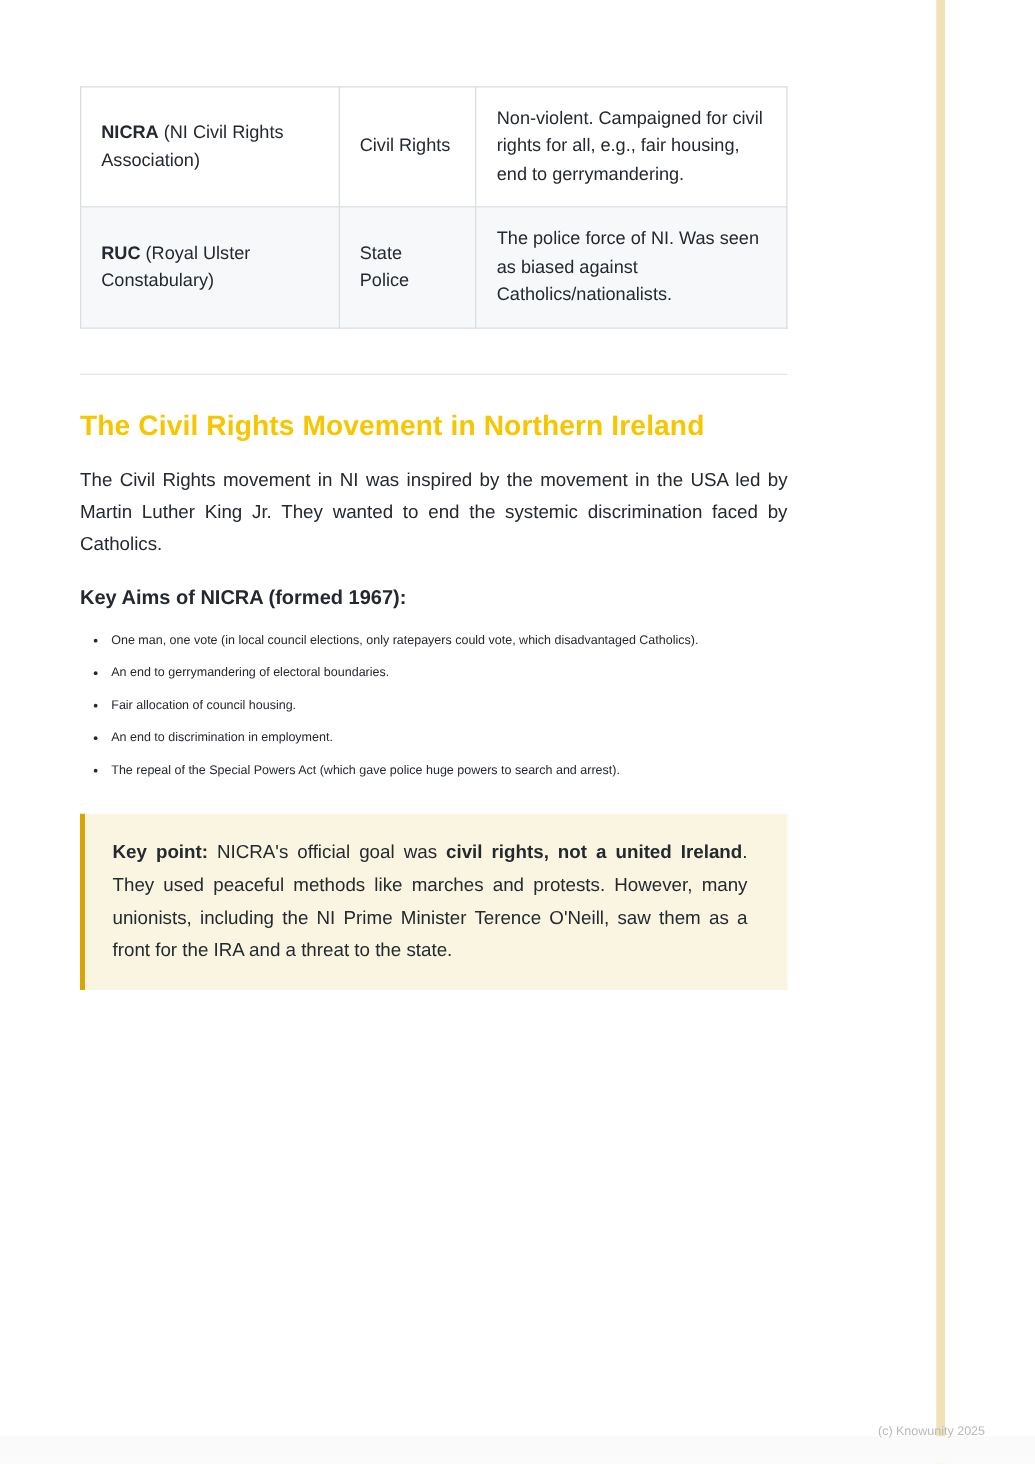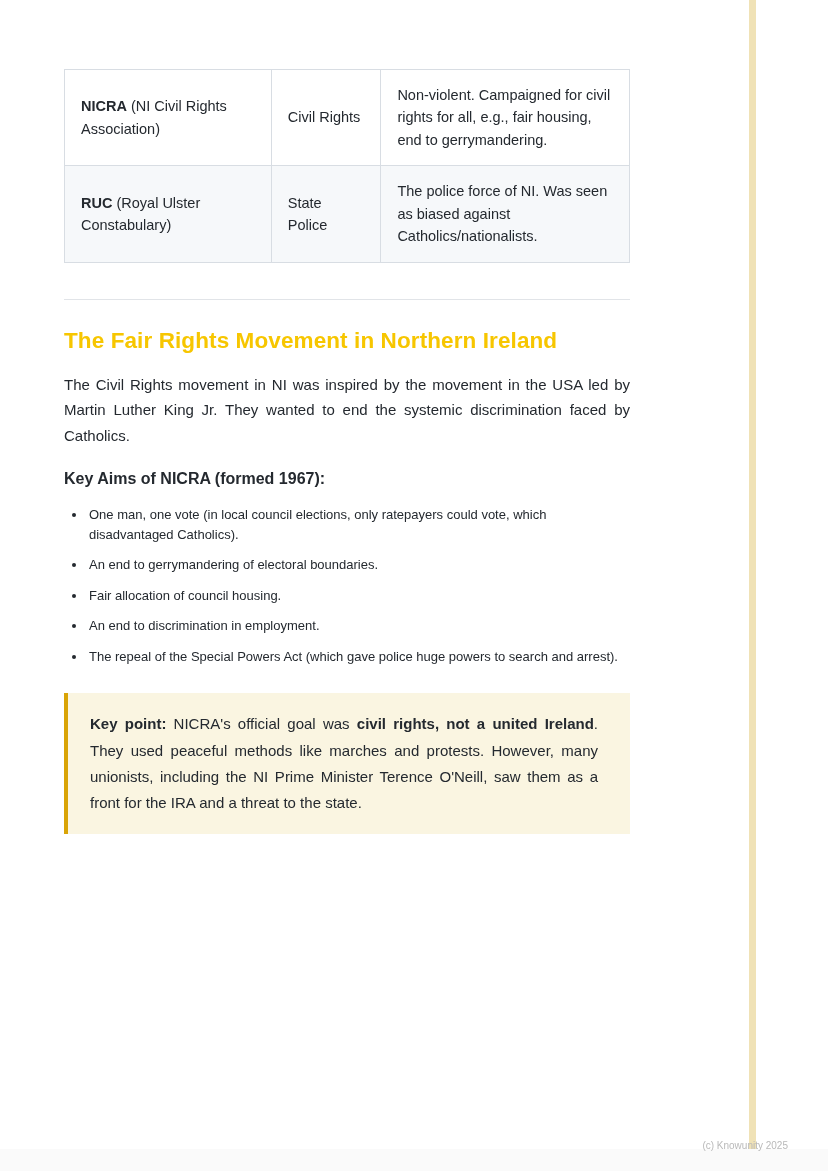--- a/index.html
+++ b/index.html
@@ -47,21 +47,21 @@
   .intro{
     margin-top:18px;font-size:15px;line-height:1.7;text-align:justify;
   }
   .aims-heading{
     margin-top:22px;font-size:16px;font-weight:700;
   }
   ul.aims{
     margin-top:17px;padding-left:23px;list-style:disc;
   }
   ul.aims li{
-    font-size:13px;line-height:1.5;margin-bottom:11px;padding-left:2px;
+    font-size:10px;line-height:1.5;margin-bottom:11px;padding-left:2px;
   }
   .keypoint{
     margin-top:27px;
     background:var(--keypoint-bg);
     border-left:4px solid var(--keypoint-border);
     padding:18px 32px 18px 22px;
     font-size:15px;line-height:1.75;text-align:justify;
   }
   .keypoint strong{font-weight:700;}
   .watermark{
@@ -92,21 +92,21 @@
       <tr class="even">
         <td><strong>RUC</strong><span> (Royal Ulster Constabulary)</span></td>
         <td>State Police</td>
         <td>The police force of NI. Was seen as biased against Catholics/nationalists.</td>
       </tr>
     </tbody>
   </table>
 
   <hr class="divider">
 
-  <h1 class="section-heading">The Fair Rights Movement in Northern Ireland</h1>
+  <h1 class="section-heading">The Civil Rights Movement in Northern Ireland</h1>
 
   <p class="intro">The Civil Rights movement in NI was inspired by the movement in the USA led by Martin Luther King Jr. They wanted to end the systemic discrimination faced by Catholics.</p>
 
   <h2 class="aims-heading">Key Aims of NICRA (formed 1967):</h2>
 
   <ul class="aims">
     <li>One man, one vote (in local council elections, only ratepayers could vote, which disadvantaged Catholics).</li>
     <li>An end to gerrymandering of electoral boundaries.</li>
     <li>Fair allocation of council housing.</li>
     <li>An end to discrimination in employment.</li>

